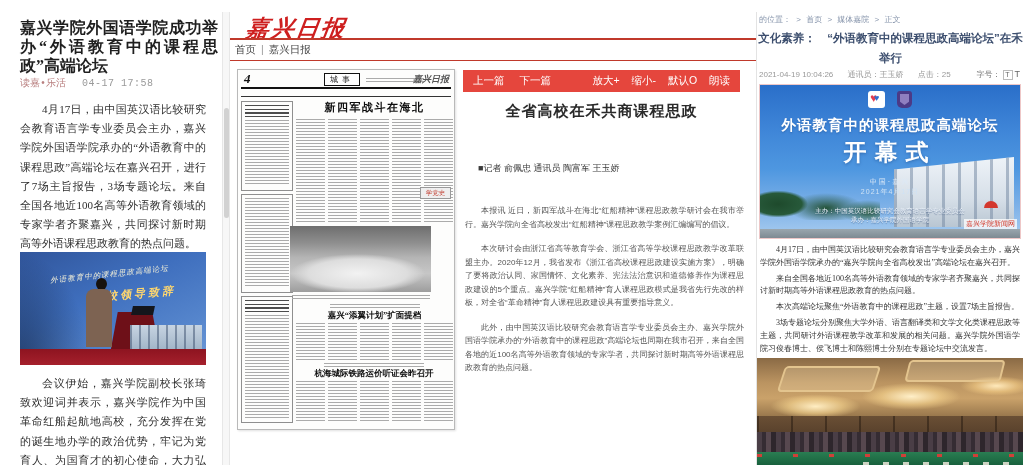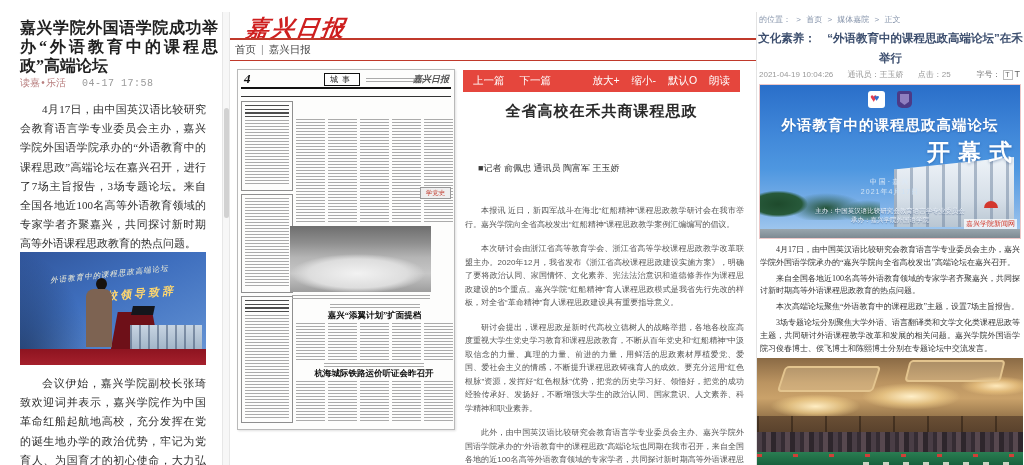--- a/index.html
+++ b/index.html
@@ -133,21 +133,21 @@
       background:linear-gradient(180deg,#2a6fc9 0%,#3f86d8 30%,#4e97e0 55%,#7fb2e8 80%,#a9cdf0 100%)}
   .bn-logos{position:absolute;left:0;top:6px;width:100%;display:flex;justify-content:center;gap:12px}
   .bn-logo1{width:17px;height:17px;background:#fff;border-radius:3px;position:relative}
   .bn-logo1:before{content:"♥";position:absolute;left:2px;top:0px;font-size:12px;color:#e23b4e}
   .bn-logo1:after{content:"♥";position:absolute;left:6px;top:2px;font-size:9px;color:#2e6fd0}
   .bn-logo2{width:15px;height:17px;background:#4c3a86;border-radius:3px 3px 5px 5px;position:relative}
   .bn-logo2:before{content:"";position:absolute;left:3px;top:3px;width:9px;height:11px;
       background:#8f7fc0;clip-path:polygon(0 0,100% 0,100% 70%,50% 100%,0 70%)}
   .bn-title{position:absolute;left:0;top:31px;width:100%;text-align:center;font-size:14.5px;
       font-weight:bold;color:#fff;letter-spacing:1px;text-shadow:0 1px 2px rgba(20,60,120,.4)}
-  .bn-sub{position:absolute;left:0;top:52px;width:100%;text-align:right;font-size:23px;
+  .bn-sub{position:absolute;left:0;top:52px;width:100%;text-align:center;font-size:23px;
       font-weight:bold;color:#fff;letter-spacing:8px;text-shadow:0 1px 3px rgba(20,60,120,.45)}
   .bn-bldg{position:absolute;right:6px;top:72px;width:120px;height:70px;
       background:
         repeating-linear-gradient(90deg,rgba(120,140,165,.55) 0 3px,transparent 3px 16px),
         linear-gradient(180deg,#eef3f8 0%,#d6dfe8 60%,#b9c6d2 100%);
       clip-path:polygon(0 18%,100% 0,100% 100%,0 100%)}
   .bn-trees{position:absolute;left:0;top:95px;width:120px;height:40px;
       background:
         radial-gradient(ellipse 40px 18px at 15% 60%,#1e4a2c 0%,#27593a 60%,transparent 75%),
         radial-gradient(ellipse 50px 20px at 55% 70%,#24533a 0%,transparent 75%),
@@ -243,20 +243,21 @@
         <div class="b ft" style="height:66px"></div>
       </div>
       <div class="np-boxl np-b2">
         <div class="b ft" style="height:90px"></div>
       </div>
       <div class="np-boxl np-b3">
         <div class="h ftd"></div>
         <div class="b ft" style="height:103px"></div>
       </div>
 
+      <div class="np-h1">新四军战斗在海北</div>
       <div class="cols np-ca">
         <i class="ft"></i>
           <i class="ft"></i>
           <i class="ft"></i>
           <i class="ft"></i>
           <i class="ft"></i>
       </div>
       <div class="np-tag">学党史</div>
       <div class="np-photo"></div>
       <div class="np-cap ft"></div>
@@ -291,21 +292,20 @@
         <span>缩小-</span>
         <span>默认O</span>
         <span>朗读</span>
       </div>
     </div>
     <h2 class="va-title">全省高校在禾共商课程思政</h2>
     <div class="va-byline">■记者 俞佩忠 通讯员 陶富军 王玉娇</div>
     <div class="va-body">
       <p>本报讯 近日，新四军战斗在海北“红船精神”课程思政教学研讨会在我市举行。嘉兴学院向全省高校发出“红船精神”课程思政教学案例汇编编写的倡议。</p>
       <p>本次研讨会由浙江省高等教育学会、浙江省高等学校课程思政教学改革联盟主办。2020年12月，我省发布《浙江省高校课程思政建设实施方案》，明确了要将政治认同、家国情怀、文化素养、宪法法治意识和道德修养作为课程思政建设的5个重点。嘉兴学院“红船精神”育人课程思政模式是我省先行先改的样板，对全省“革命精神”育人课程思政建设具有重要指导意义。</p>
-      <p>研讨会提出，课程思政是新时代高校立德树人的战略举措，各地各校应高度重视大学生党史学习教育和课程思政教育，不断从百年党史和“红船精神”中汲取信念的力量、真理的力量、前进的力量，用鲜活的思政素材厚植爱党、爱国、爱社会主义的情感，不断提升课程思政铸魂育人的成效。要充分运用“红色根脉”资源，发挥好“红色根脉”优势，把党的历史学习好、领悟好，把党的成功经验传承好、发扬好，不断增强大学生的政治认同、国家意识、人文素养、科学精神和职业素养。</p>
       <p>此外，由中国英汉语比较研究会教育语言学专业委员会主办、嘉兴学院外国语学院承办的“外语教育中的课程思政”高端论坛也同期在我市召开，来自全国各地的近100名高等外语教育领域的专家学者，共同探讨新时期高等外语课程思政教育的热点问题。</p>
     </div>
     <div class="pm-div"></div>
   </section>
 
   <section class="pr">
     <div class="pr-bc">
       <span>的位置：</span>
       <span class="sep">&gt;</span>
       <a>首页</a>

